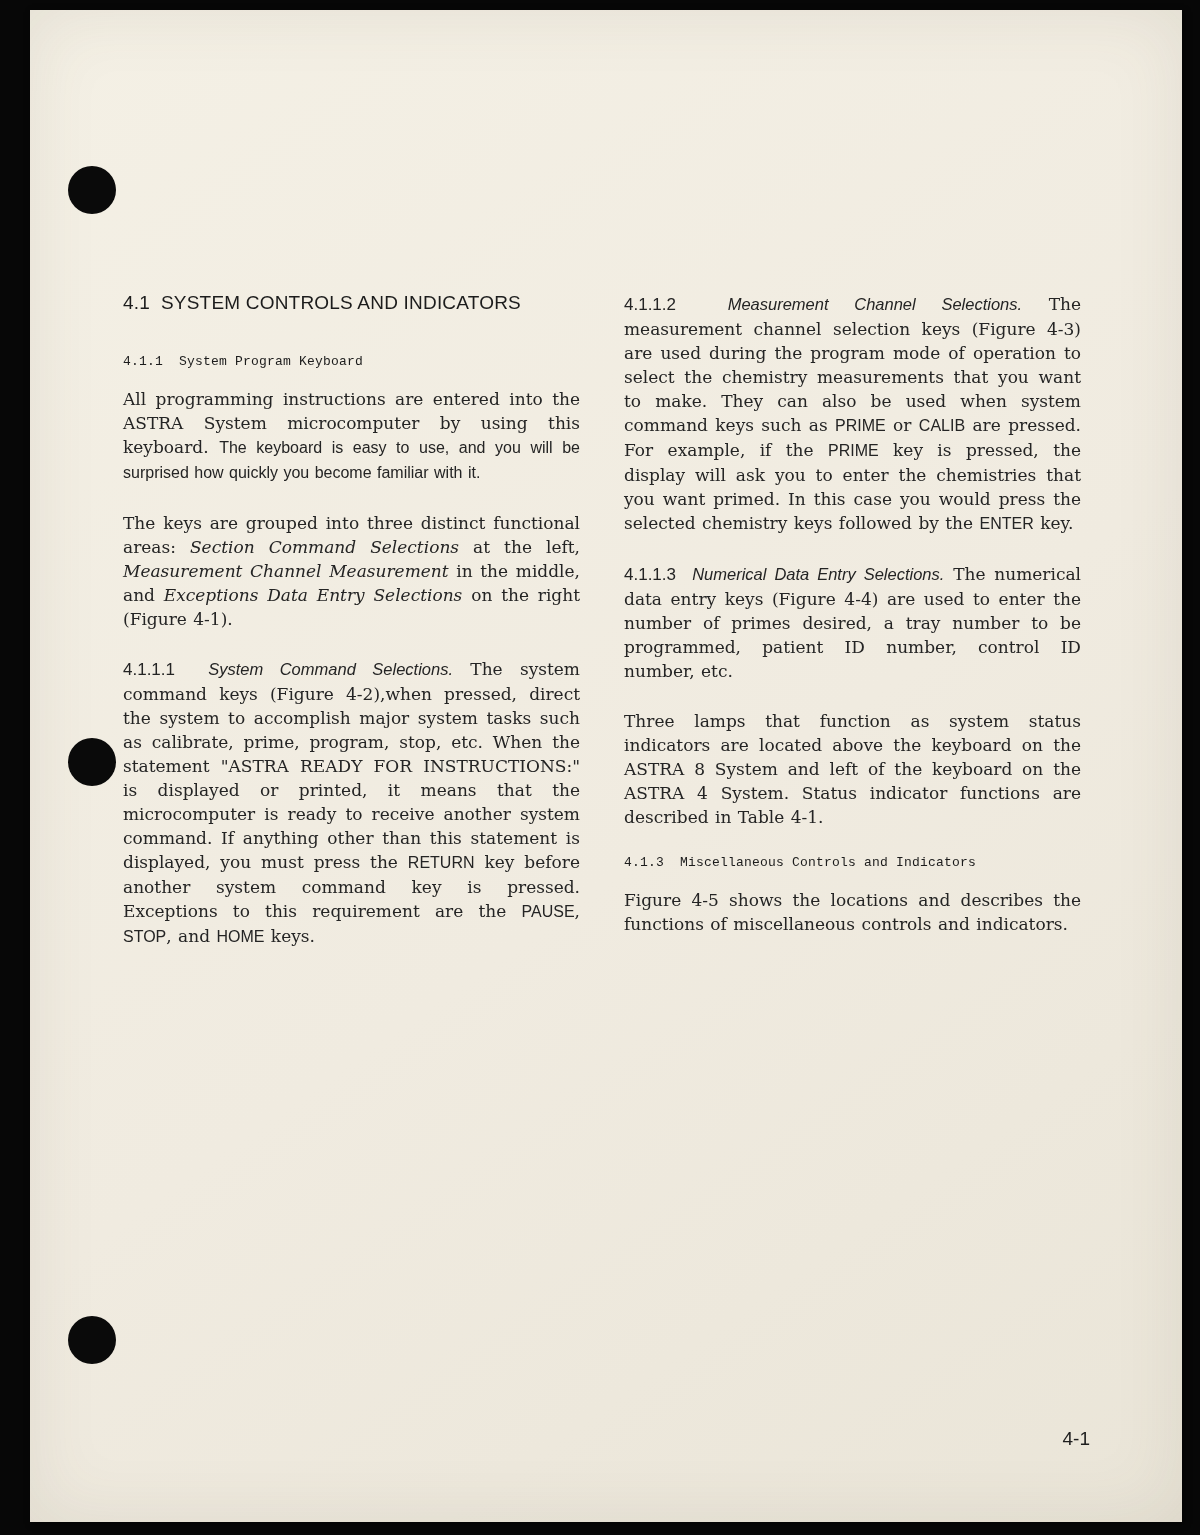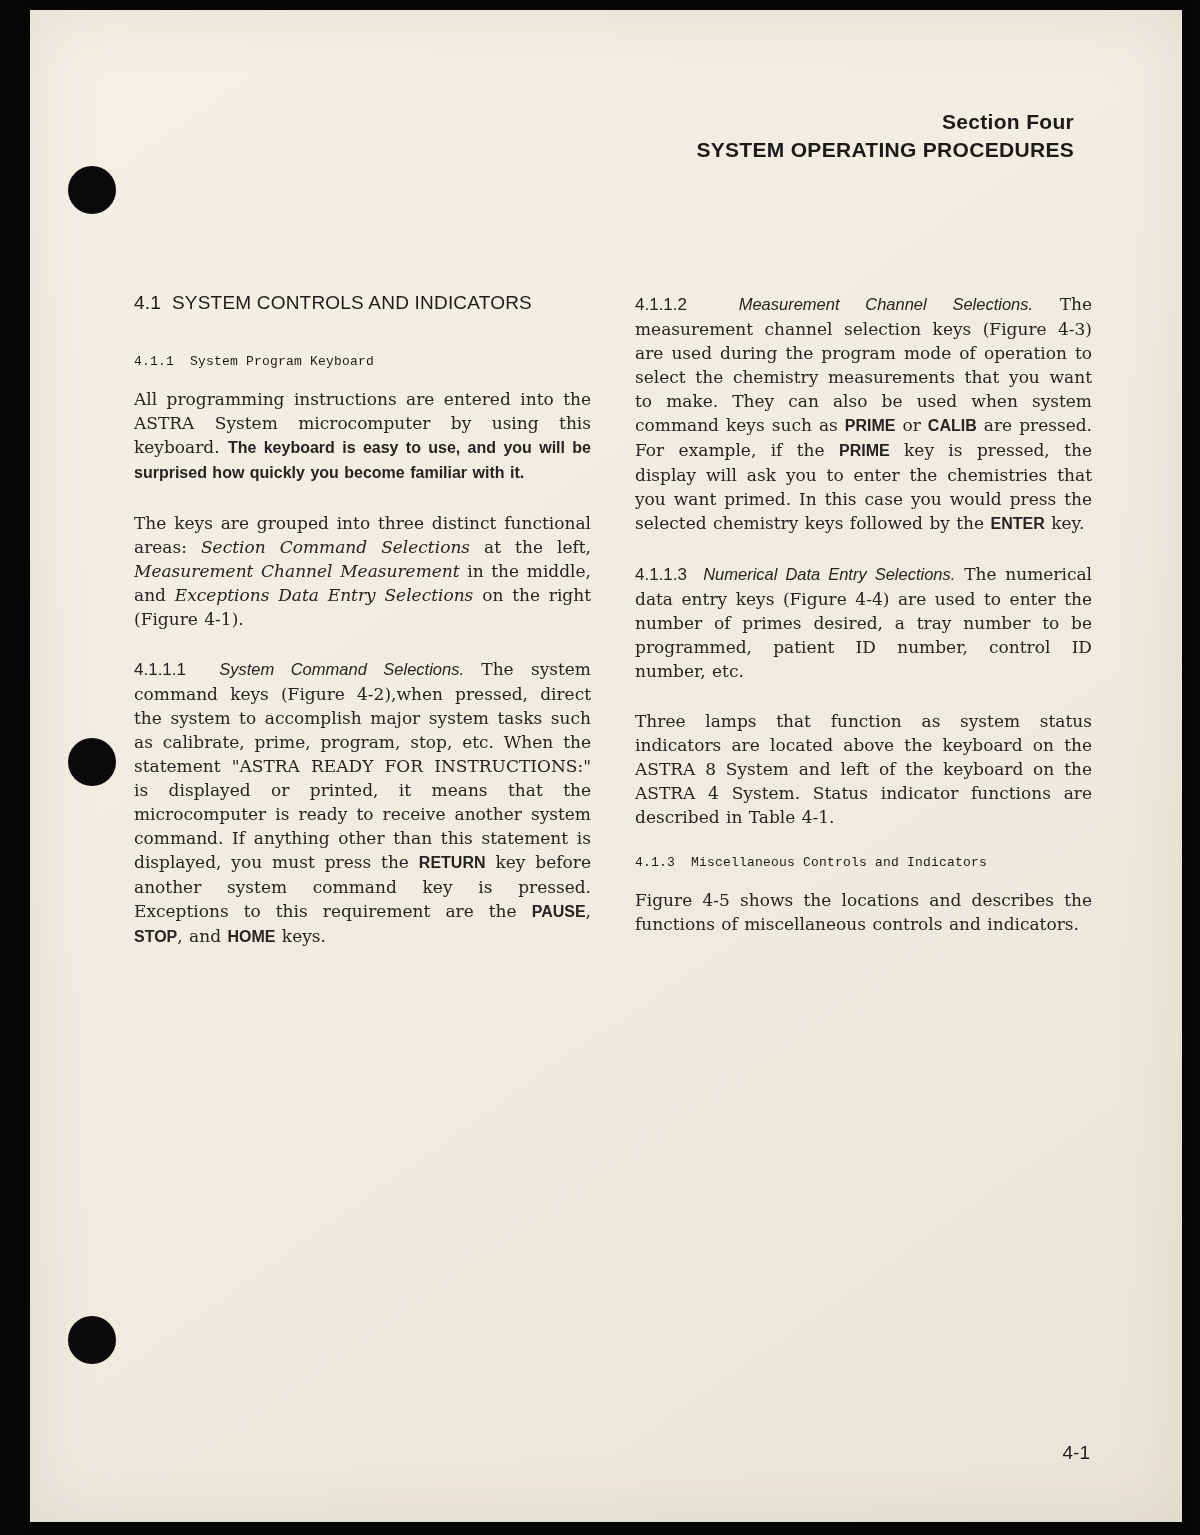--- a/index.html
+++ b/index.html
@@ -26,21 +26,21 @@
 
   .header {
     position:absolute; top:100px; right:108px; text-align:right;
     font-family:"Liberation Sans","DejaVu Sans",sans-serif;
     color:#1a1a1a;
   }
   .header-line1 { font-size:21px; font-weight:bold; letter-spacing:0.3px; }
   .header-line2 { font-size:21px; font-weight:bold; letter-spacing:0.3px; margin-top:4px; }
 
   .columns {
-    position:absolute; left:104px; top:282px; width:958px;
+    position:absolute; left:93px; top:282px; width:958px;
     display:flex; gap:44px;
   }
   .col { width:457px; color:#232323; }
 
   .blk-h1 {
     font-family:"Liberation Sans","DejaVu Sans",sans-serif;
     font-size:19px; font-weight:400; letter-spacing:0.2px;
     color:#1c1c1c; margin-bottom:40px;
   }
   .blk-h2 {
@@ -49,42 +49,38 @@
     color:#1c1c1c; margin-bottom:18px; margin-top:6px;
   }
   .blk-p {
     font-size:17px; line-height:24px; text-align:justify;
     margin-bottom:26px; color:#242424;
     word-spacing:1px;
   }
   .r-i  { font-style:italic; }
   .r-n  { font-family:Liberation Sans, sans-serif; font-size:17px; }
   .r-in { font-family:"Liberation Sans","DejaVu Sans",sans-serif; font-style:italic; font-size:16.5px; }
-  .r-b  { font-family:"Liberation Sans","DejaVu Sans",sans-serif; font-weight:bold; font-size:16px; }
+  .r-b  { font-family:"Liberation Sans","DejaVu Sans",sans-serif; font-weight:normal; font-size:16px; }
 
   .footer {
-    position:absolute; right:92px; bottom:58px;
+    position:absolute; right:92px; bottom:72px;
     font-family:"Liberation Sans","DejaVu Sans",sans-serif;
     font-size:19px; color:#1e1e1e;
   }
 </style>
 </head>
 <body>
 
 <div class="scan">
   <div class="page">
 
     <div class="punch-hole hole-1"></div>
     <div class="punch-hole hole-2"></div>
     <div class="punch-hole hole-3"></div>
 
-    <div class="header">
-      <div class="header-line1">Section Four</div>
-      <div class="header-line2">SYSTEM OPERATING PROCEDURES</div>
-    </div>
 
     <div class="columns">
       <div class="col" id="col-left">
           <div class="blk-h1"><span>4.1&nbsp;&nbsp;SYSTEM CONTROLS AND INDICATORS</span></div>
           <div class="blk-h2"><span>4.1.1&nbsp;&nbsp;System Program Keyboard</span></div>
           <p class="blk-p"><span>All programming instructions are entered into the ASTRA System microcomputer by using this keyboard. </span><span class="r-b">The keyboard is easy to use, and you will be surprised how quickly you become familiar with it.</span></p>
           <p class="blk-p"><span>The keys are grouped into three distinct functional areas: </span><span class="r-i">Section Command Selections</span><span> at the left, </span><span class="r-i">Measurement Channel Measurement</span><span> in the middle, and </span><span class="r-i">Exceptions Data Entry Selections</span><span> on the right (Figure 4-1).</span></p>
           <p class="blk-p"><span class="r-n">4.1.1.1&nbsp;&nbsp;</span><span class="r-in">System Command Selections.</span><span> The system command keys (Figure 4-2),when pressed, direct the system to accomplish major system tasks such as calibrate, prime, program, stop, etc. When the statement "ASTRA READY FOR INSTRUCTIONS:" is displayed or printed, it means that the microcomputer is ready to receive another system command. If anything other than this statement is displayed, you must press the </span><span class="r-b">RETURN</span><span> key before another system command key is pressed. Exceptions to this requirement are the </span><span class="r-b">PAUSE</span><span>, </span><span class="r-b">STOP</span><span>, and </span><span class="r-b">HOME</span><span> keys.</span></p>
         </div>
       <div class="col" id="col-right">

